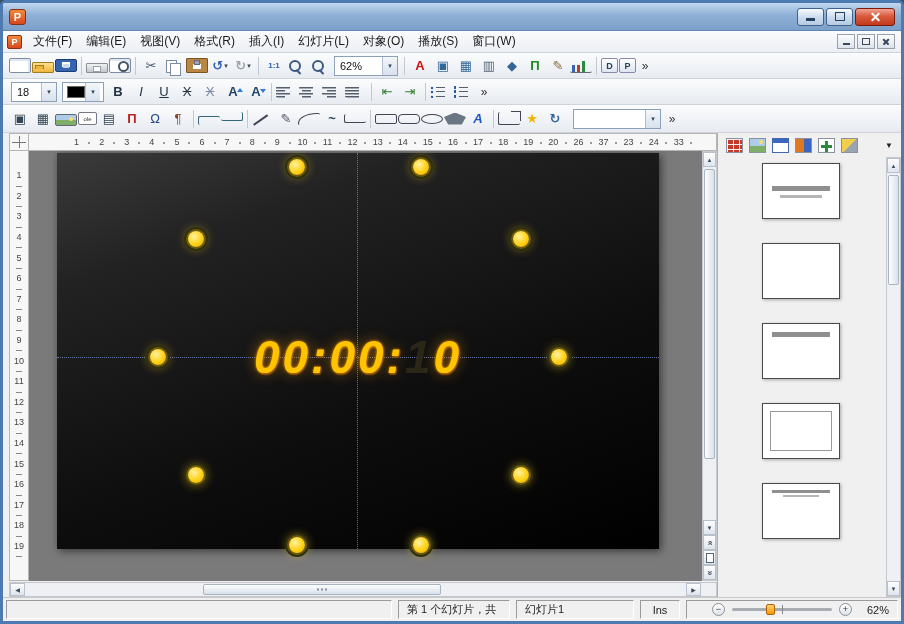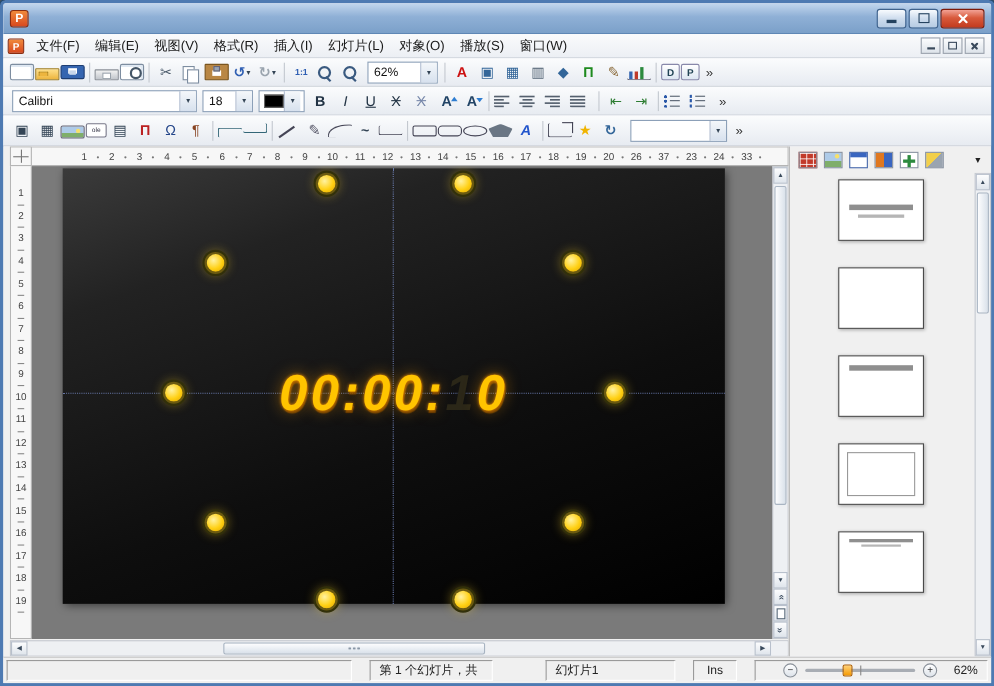--- a/index.html
+++ b/index.html
@@ -144,24 +144,24 @@
 .thumb{width:78px;height:56px;background:#fff;border:1px solid #4a4a4a;box-shadow:1px 1px 3px rgba(0,0,0,.3);position:relative;flex:0 0 56px;}
 .t-bar1{position:absolute;left:9px;right:9px;top:22px;height:5px;background:#8f8f8f;}
 .t-bar2{position:absolute;left:17px;right:17px;top:31px;height:3px;background:#b5b5b5;}
 .t-bar-top{position:absolute;left:9px;right:9px;top:8px;height:5px;background:#8f8f8f;}
 .t-box{position:absolute;left:7px;right:7px;top:7px;bottom:7px;border:1px solid #999;}
 .t-small1{position:absolute;left:9px;right:9px;top:6px;height:3px;background:#8f8f8f;}
 .t-small2{position:absolute;left:20px;right:20px;top:11px;height:2px;background:#b5b5b5;}
 .panel-scroll{position:absolute;right:0;top:0;bottom:0;width:15px;display:flex;flex-direction:column;background:#eef0f3;border:1px solid #c5c9cf;}
 .panel-footer{flex:0 0 22px;height:22px;border-top:1px solid #c0c0c0;font-size:11px;color:#111;display:flex;align-items:center;padding:0 8px;background:#f0f0f0;}
 
-.statusbar{flex:0 0 24px;height:24px;display:flex;align-items:stretch;background:#f0f0f0;border-top:1px solid #c8c8c8;padding:2px 3px;gap:16px;}
+.statusbar{flex:0 0 24px;height:24px;display:flex;align-items:stretch;background:#f0f0f0;border-top:1px solid #c8c8c8;padding:2px 3px;gap:6px;}
 .scell{border:1px solid;border-color:#9a9a9a #fff #fff #9a9a9a;background:#f0f0f0;font-size:11px;color:#222;display:flex;align-items:center;padding:0 8px;white-space:nowrap;}
 .scell.spacer{flex:1;}
-.scell.w1{width:112px;} .scell.w2{width:118px;margin-left:32px;} .scell.ins{width:40px;justify-content:center;}
+.scell.w1{width:112px;} .scell.w2{width:118px;} .scell.ins{width:40px;justify-content:center;}
 .scell.zoomcell{width:212px;gap:7px;justify-content:flex-end;}
 .zbtn{width:13px;height:13px;border:1px solid #8a919a;border-radius:50%;background:linear-gradient(#fff,#dde3ea);display:flex;align-items:center;justify-content:center;font-size:9px;color:#333;line-height:1;}
 .ztrack{width:100px;height:3px;background:#a8adb4;border-radius:2px;position:relative;}
 .ztick{position:absolute;left:50%;top:-3px;width:1px;height:9px;background:#888;}
 .zthumb{position:absolute;left:34px;top:-4px;width:9px;height:11px;background:linear-gradient(#ffd27a,#f59a00);border:1px solid #b06000;border-radius:2px;}
 .zlabel{font-size:11px;color:#222;width:30px;text-align:right;}
 </style>
 </head>
 <body>
 
@@ -246,26 +246,20 @@
         <span class="tbtn" style="color: rgb(138, 106, 58);">✎</span>
         <span class="tbtn ci-chart"></span>
         <span class="tsep"></span>
         <span class="tbtn ci-box">D</span>
         <span class="tbtn ci-box">P</span>
       </span>
     <span class="tbtn overflow">»</span>
   </div>
 
   <div class="toolbar">
-    <span class="combo font-combo">
-      <span class="combo-text">Calibri</span>
-      <span class="combo-arrow">
-          <span>▾</span>
-        </span>
-    </span>
     <span class="combo size-combo">
       <span class="combo-text">18</span>
       <span class="combo-arrow">
           <span>▾</span>
         </span>
     </span>
     <span class="combo color-combo">
       <span class="swatch"></span>
       <span class="combo-arrow">
           <span>▾</span>

